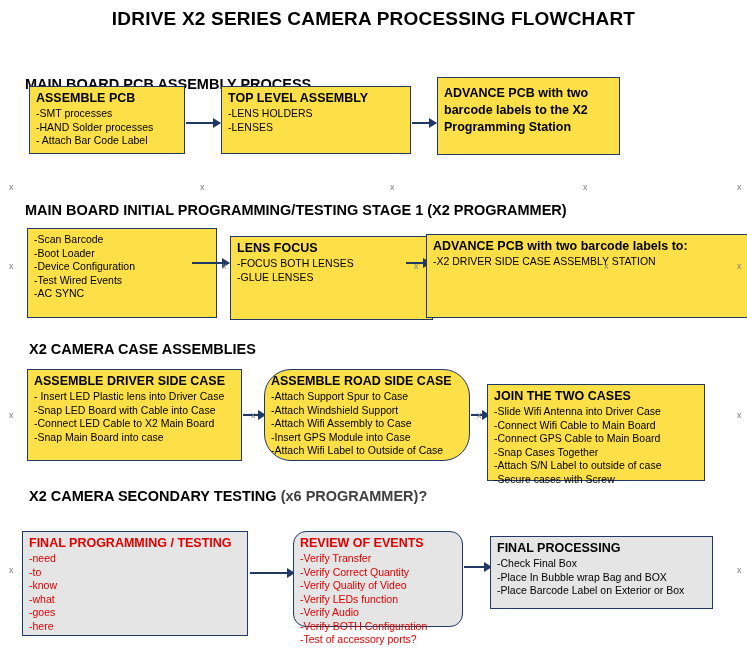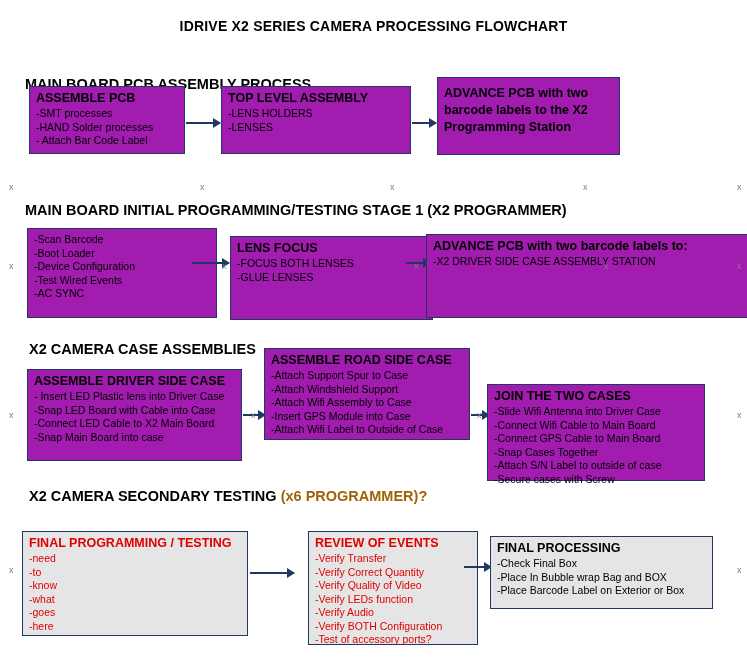--- a/index.html
+++ b/index.html
@@ -16,40 +16,40 @@
     overflow: hidden;
   }
   #canvas {
     position: relative;
     width: 747px;
     height: 662px;
   }
   .title {
     position: absolute;
     left: 0;
-    top: 18px;
+    top: 8px;
     width: 747px;
     text-align: center;
-    font-size: 14px;
+    font-size: 19px;
     font-weight: bold;
     letter-spacing: 0.2px;
   }
   .section-head {
     position: absolute;
     font-size: 14.5px;
     font-weight: bold;
     white-space: nowrap;
   }
   .section-head .red {
-    color: #a16207;
+    color: #404040;
   }
   .box {
     position: absolute;
     box-sizing: border-box;
-    background: #a21caf;
+    background: #fde047;
     border: 1px solid #1f3864;
     padding: 4px 5px 3px 6px;
   }
   .box .hdr {
     font-size: 12.5px;
     font-weight: bold;
     line-height: 15px;
     margin: 0 0 1px 0;
     white-space: nowrap;
   }
@@ -179,21 +179,21 @@
     <div class="li">-Snap LED Board with Cable into Case</div>
     <div class="li">-Connect LED Cable to X2 Main Board</div>
     <div class="li">-Snap Main Board into case</div>
   </div>
 
   <div class="arrow" style="left:243px; top:410px; width:22px; height:10px;">
     <div class="shaft"></div>
       <div class="head"></div>
   </div>
 
-  <div class="box" style="left:264px; top:348px; width:206px; height:92px;">
+  <div class="box" style="left:264px; top:369px; width:206px; height:92px;border-radius:27px;">
     <div class="hdr">ASSEMBLE ROAD SIDE CASE</div>
     <div class="li">-Attach Support Spur to Case</div>
     <div class="li">-Attach Windshield Support</div>
     <div class="li">-Attach Wifi Assembly to Case</div>
     <div class="li">-Insert GPS Module into Case</div>
     <div class="li">-Attach Wifi Label to Outside of Case</div>
   </div>
 
   <div class="arrow" style="left:471px; top:410px; width:18px; height:10px;">
     <div class="shaft"></div>
@@ -222,21 +222,21 @@
     <div class="li">-what</div>
     <div class="li">-goes</div>
     <div class="li">-here</div>
   </div>
 
   <div class="arrow" style="left:250px; top:568px; width:44px; height:10px;">
     <div class="shaft"></div>
       <div class="head"></div>
   </div>
 
-  <div class="box plain red-text" style="left:308px; top:531px; width:170px; height:114px;">
+  <div class="box plain red-text" style="left:293px; top:531px; width:170px; height:96px;border-radius:13px;">
     <div class="hdr">REVIEW OF EVENTS</div>
     <div class="li">-Verify Transfer</div>
     <div class="li">-Verify Correct Quantity</div>
     <div class="li">-Verify Quality of Video</div>
     <div class="li">-Verify LEDs function</div>
     <div class="li">-Verify Audio</div>
     <div class="li">-Verify BOTH Configuration</div>
     <div class="li">-Test of accessory ports?</div>
   </div>
 

